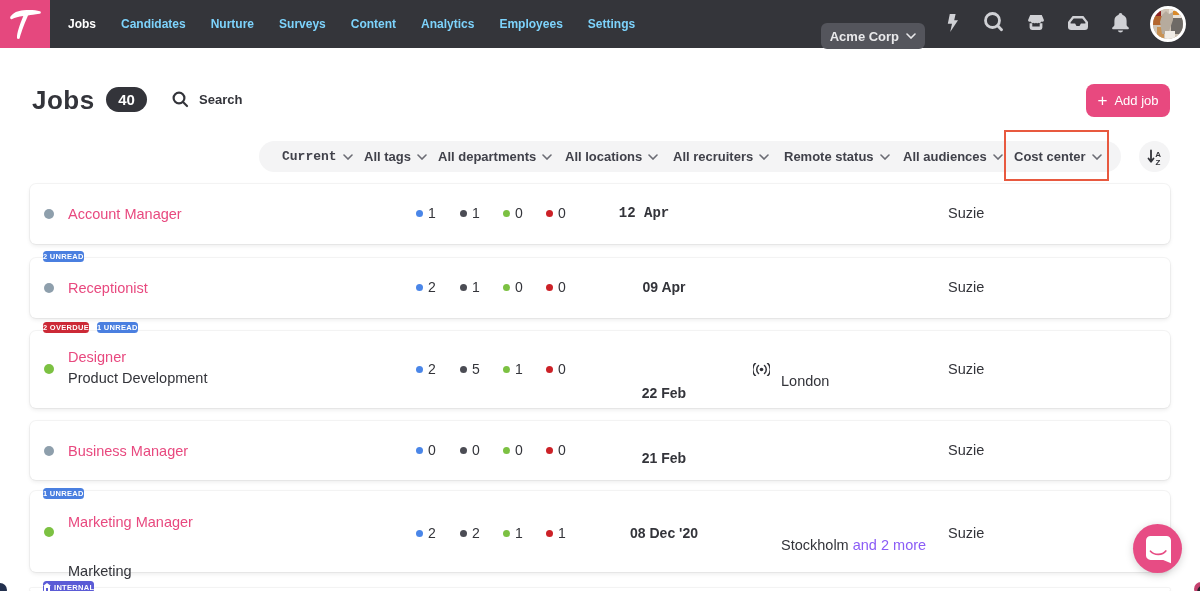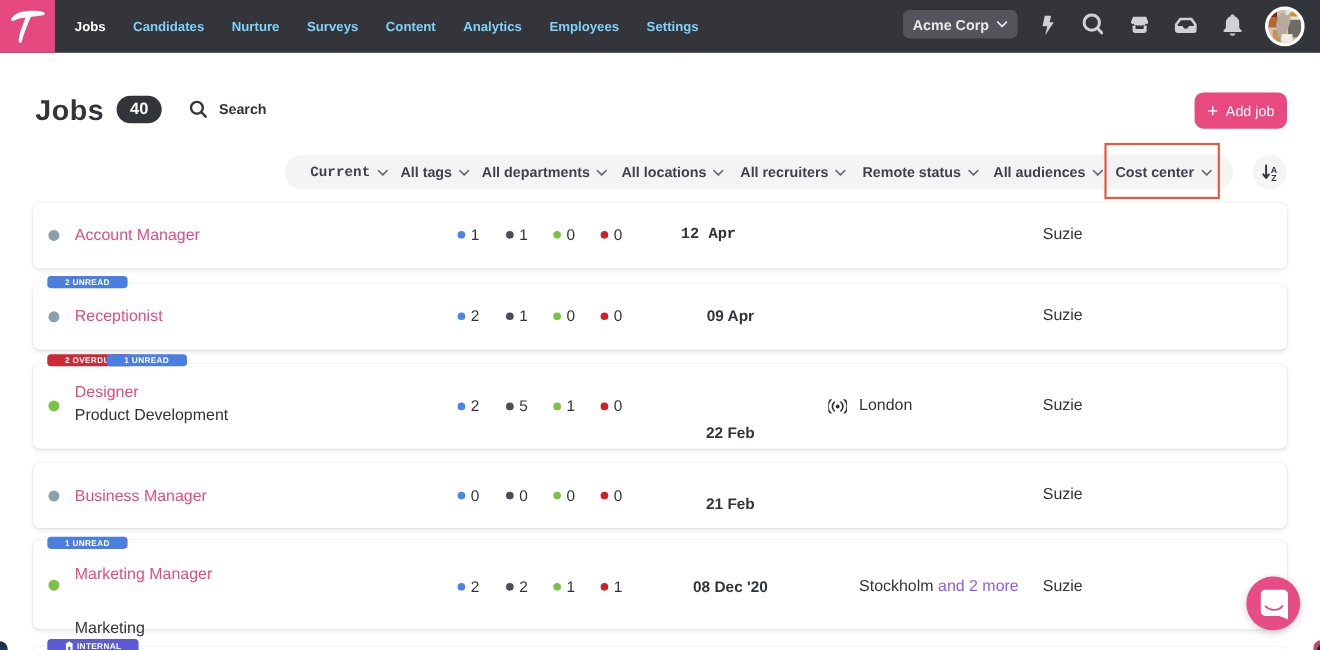--- a/index.html
+++ b/index.html
@@ -6,21 +6,21 @@
   html,body { width:1200px; height:591px; overflow:hidden; background:#fff;
     font-family:"Liberation Sans", sans-serif; }
   .abs { position:absolute; }
 
   
   .topnav { position:absolute; left:0; top:0; width:1200px; height:48px; background:#34353a; }
   .logo { position:absolute; left:0; top:0; width:50px; height:48px; background:#e5487e; }
   .navlinks { position:absolute; left:68px; top:0; height:48px; display:flex; align-items:center; }
   .navlinks span { color:#7dd3fc; font-size:12px; font-weight:bold; margin-right:25px; white-space:nowrap; }
   .navlinks span.active { color:#ffffff; }
-  .acme { position:absolute; left:821px; top:9px; width:104px; height:26px; background:#54555c;
+  .acme { position:absolute; left:821px; top:23px; width:104px; height:26px; background:#54555c;
     border-radius:6px; color:#e9e9eb; font-size:13px; font-weight:bold;
     display:flex; align-items:center; justify-content:center; }
   .avatar { position:absolute; left:1150px; top:6px; width:36px; height:36px; border-radius:50%;
     border:3px solid #fff; overflow:hidden; background:#b9a890; }
 
   
   .h1jobs { position:absolute; left:32px; top:85px; font-size:26px; line-height:30px; font-weight:bold; color:#33343a; letter-spacing:0.5px; }
   .badge40 { position:absolute; left:106px; top:87px; width:41px; height:25px; background:#33343a;
     border-radius:13px; color:#fff; font-size:15px; font-weight:bold; display:flex; align-items:center; justify-content:center; }
   .searchlbl { position:absolute; left:199px; top:92px; font-size:13px; font-weight:bold; color:#33343a; }
@@ -38,25 +38,25 @@
 
   
   .card { position:absolute; left:30px; width:1140px; background:#fff; border-radius:6px;
     box-shadow:0 0 0 1px rgba(0,0,0,0.04), 0 2px 4px rgba(0,0,0,0.08); }
   .sdot { position:absolute; left:44px; width:10px; height:10px; border-radius:50%; }
   .title { position:absolute; left:68px; font-size:14.5px; color:#e8497f; }
   .dept { position:absolute; left:68px; font-size:14.5px; color:#33343a; }
   .stat { position:absolute; display:flex; align-items:center; font-size:14px; color:#33343a; }
   .stat .d { width:7px; height:7px; border-radius:50%; margin-right:5px; }
   .date { position:absolute; font-size:14px; font-weight:bold; color:#33343a; width:120px; text-align:center; }
-  .loc { position:absolute; left:781px; font-size:14.5px; color:#33343a; }
+  .loc { position:absolute; left:781px; font-size:14.5px; color:#33343a;margin-top:12px; }
   .rec { position:absolute; left:948px; font-size:14.5px; color:#33343a; }
   .pink { color:#8b5cf6; }
   .rbadge { position:absolute; height:11px; border-radius:3.5px; color:#fff; font-size:7.5px; font-weight:bold;
-    display:flex; align-items:center; justify-content:center; padding:0 16px; letter-spacing:0.3px; z-index:5; }
+    display:flex; align-items:center; justify-content:center; padding:0 0; letter-spacing:0.3px; z-index:5; }
   .b-blue { background:#4a7fe0; }
   .b-red { background:#cc2936; }
   .b-ind { background:#5b5bd6; }
 
   .chatbtn { position:absolute; left:1133px; top:524px; width:49px; height:49px; border-radius:50%;
     background:#e74c84; box-shadow:0 2px 8px rgba(0,0,0,0.18); }
 </style>
 </head>
 <body>
 

